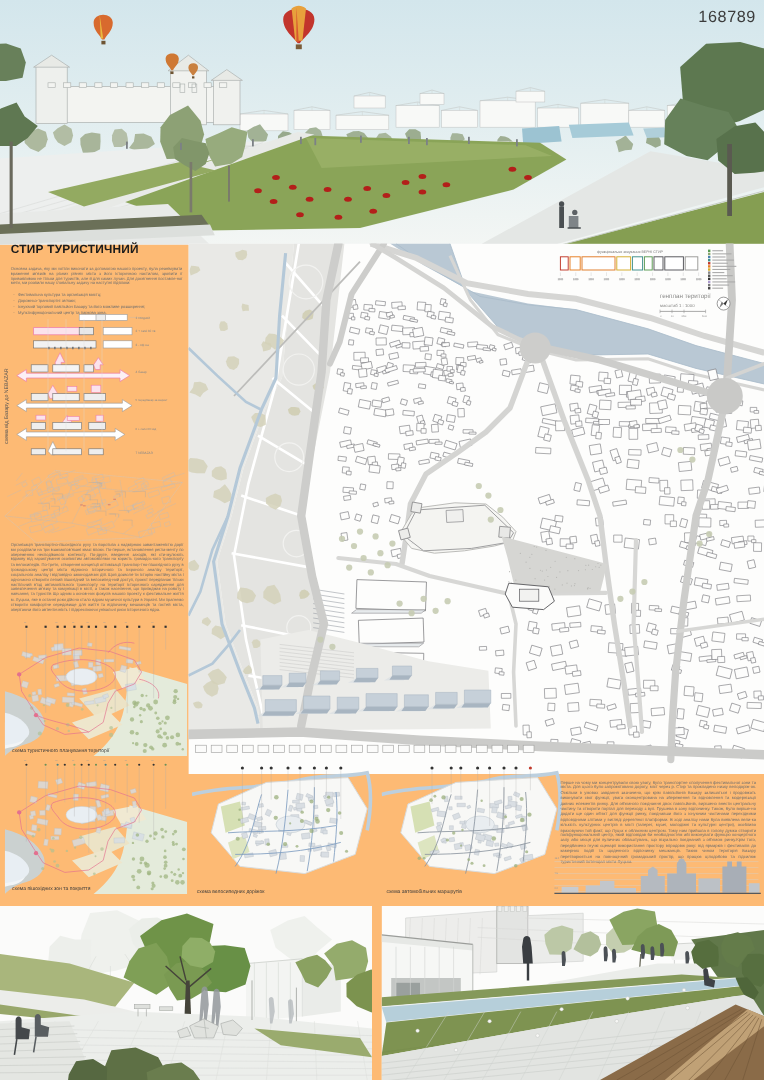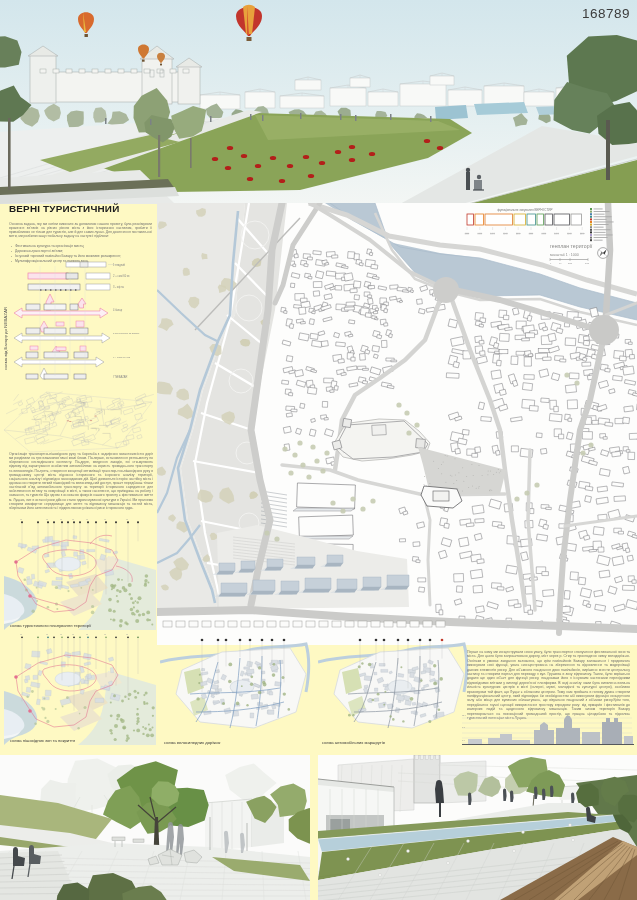--- a/index.html
+++ b/index.html
@@ -1,15 +1,15 @@
 <!DOCTYPE html>
 <html><head><meta charset="utf-8"><style>
 html,body{margin:0;padding:0;}
 body{width:637px;height:900px;background:#ffffff;font-family:"Liberation Sans",sans-serif;}
-#board{position:relative;width:637px;height:900px;overflow:hidden;background:#fef9c3;}
+#board{position:relative;width:637px;height:900px;overflow:hidden;background:#fdba74;}
 .abs{position:absolute;}
 .tiny{color:#6e6e6e;font-size:3.4px;line-height:1.22;text-align:justify;}
 </style></head><body>
 <div id="board">
 
 <svg class="abs" style="left:0;top:0" width="637" height="204" viewBox="0 0 637 204">
 <defs>
         <linearGradient id="sky" x1="0" y1="0" x2="0" y2="1">
           <stop offset="0" stop-color="#d3e6ec"></stop>
           <stop offset="0.5" stop-color="#e2eef0"></stop>
@@ -222,21 +222,21 @@
 
 <rect x="466.0" y="172.0" width="4.0" height="18.0" fill="#4a4f52"></rect>
 <circle cx="468.0" cy="170.0" r="2.2" fill="#4a4f52"></circle>
 <rect x="474.0" y="180.0" width="8.0" height="10.0" fill="#7e8488"></rect>
 <circle cx="479.0" cy="177.0" r="2.2" fill="#5c6165"></circle>
 <polyline points="473.0,190.0 484.0,190.0" fill="none" stroke="#4a4f52" stroke-width="1.2"></polyline>
 </svg>
 
 <div class="abs" style="left:538px;top:6px;width:92px;text-align:right;font-size:13.5px;letter-spacing:0.5px;color:#3c3c3c;">168789</div>
 
-<div class="abs" style="left:9px;top:203px;width:200px;font-size:9.9px;font-weight:bold;color:#1c1c1c;letter-spacing:0.2px;">ВЕРНІ ТУРИСТИЧНИЙ</div>
+<div class="abs" style="left:9px;top:203px;width:200px;font-size:9.9px;font-weight:bold;color:#1c1c1c;letter-spacing:0.2px;">СТИР ТУРИСТИЧНИЙ</div>
 
 <div class="abs tiny" style="left:9px;top:222px;width:143px;">Основна задача, яку ми хотіли виконати за допомогою нашого проекту, була реанімувати враження зв'язків на різних рівнях міста з його історичною настилом, зробити її привабливою не тільки для туристів, але й для самих лучан.  Для досягнення поставле-ної мети, ми розбили нашу глобальну задачу на наступні підблоки:</div>
 
 <div class="abs tiny" style="left:11px;top:244px;width:141px;text-align:left;">
       <div style="margin-bottom:0.8px;">-&nbsp;&nbsp;&nbsp;Фестивальна культура та організація мистц;</div>
       <div style="margin-bottom:0.8px;">-&nbsp;&nbsp;&nbsp;Дорожньо-транспортні зв'язки;</div>
       <div style="margin-bottom:0.8px;">-&nbsp;&nbsp;&nbsp;Існуючий торговий павільйон Базару та його можливе розширення;</div>
       <div style="margin-bottom:0.8px;">-&nbsp;&nbsp;&nbsp;Мультифункціональний центр та паркова зона.</div>
     </div>
 

